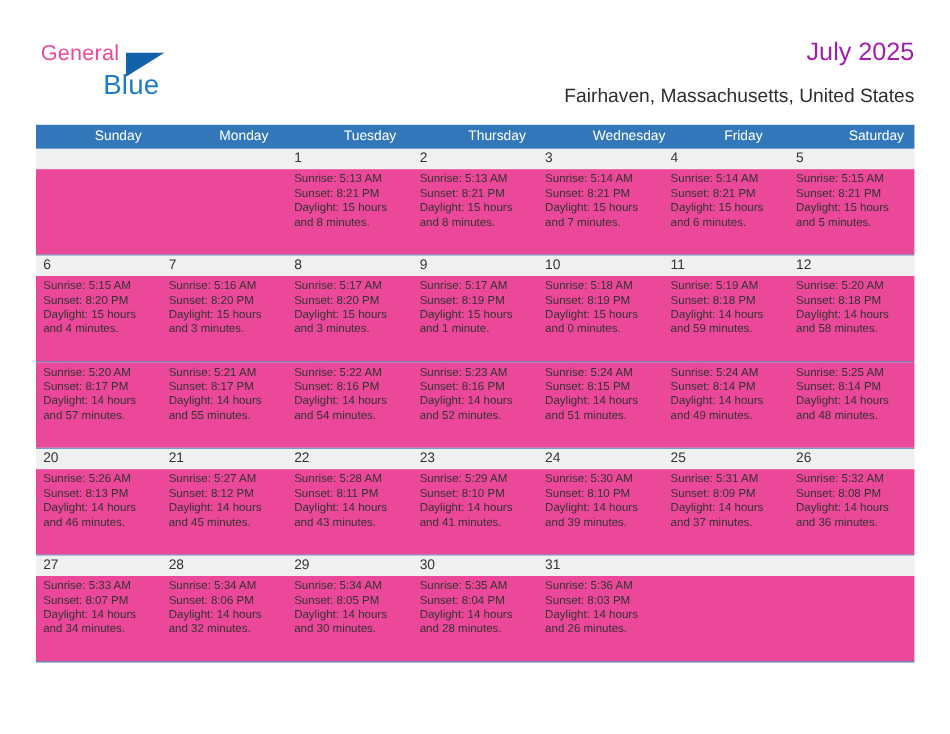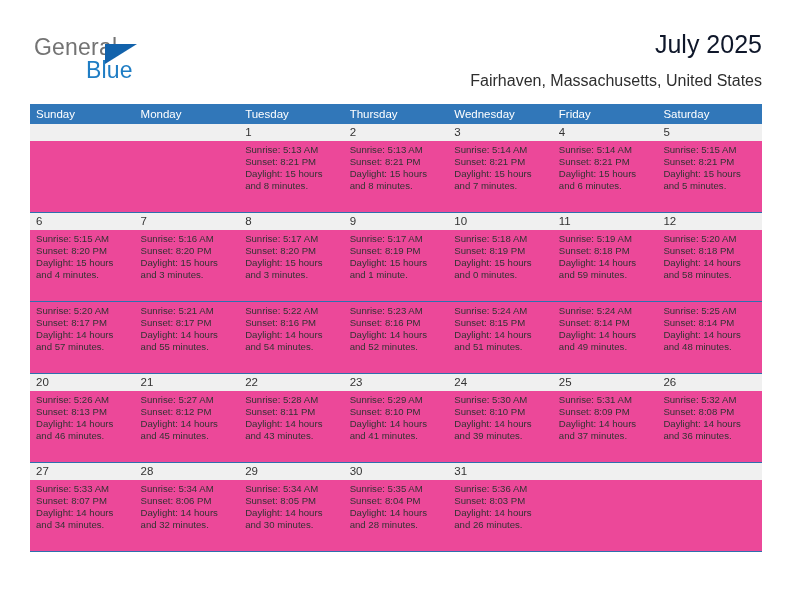--- a/index.html
+++ b/index.html
@@ -33,23 +33,23 @@
     position: absolute;
     left: 4px;
     top: 6px;
     width: 180px;
     height: 56px;
   }
   .logo-general {
     position: absolute;
     left: 0;
     top: 0;
-    font-size: 23px;
+    font-size: 18px;
     letter-spacing: .2px;
-    color: #737373;
+    color: #ec4899;
     font-family: "Liberation Sans", sans-serif;
   }
   .logo-blue {
     position: absolute;
     left: 28px;
     top: 23px;
     font-size: 23px;
     letter-spacing: .2px;
     color: #1f7dc4;
     font-family: "Liberation Sans", sans-serif;
@@ -65,22 +65,22 @@
     border-bottom: 20px solid transparent;
   }
 
   .title-block {
     position: absolute;
     right: 0;
     top: 0;
     text-align: right;
   }
   .cal-title {
-    font-size: 25px;
-    color: #0f172a;
+    font-size: 21px;
+    color: #a21caf;
     font-weight: normal;
     line-height: 32px;
     white-space: nowrap;
   }
   .cal-location {
     margin-top: 12px;
     font-size: 16px;
     color: #2e2e2e;
     line-height: 17px;
     white-space: nowrap;
@@ -104,20 +104,21 @@
   }
   .dow {
     color: #ffffff;
     font-size: 11.5px;
     line-height: 20px;
     height: 20px;
     padding: 0 0 0 6px;
     box-sizing: border-box;
     width: 104.571px;
     white-space: nowrap;
+    margin-left: 43px;
   }
 
   
   .week {
     width: 100%;
     border-bottom: 1.6px solid #2e6fae;
   }
   .week:last-child { border-bottom: 1.6px solid #2e6fae; }
 
   .numbers-row {

